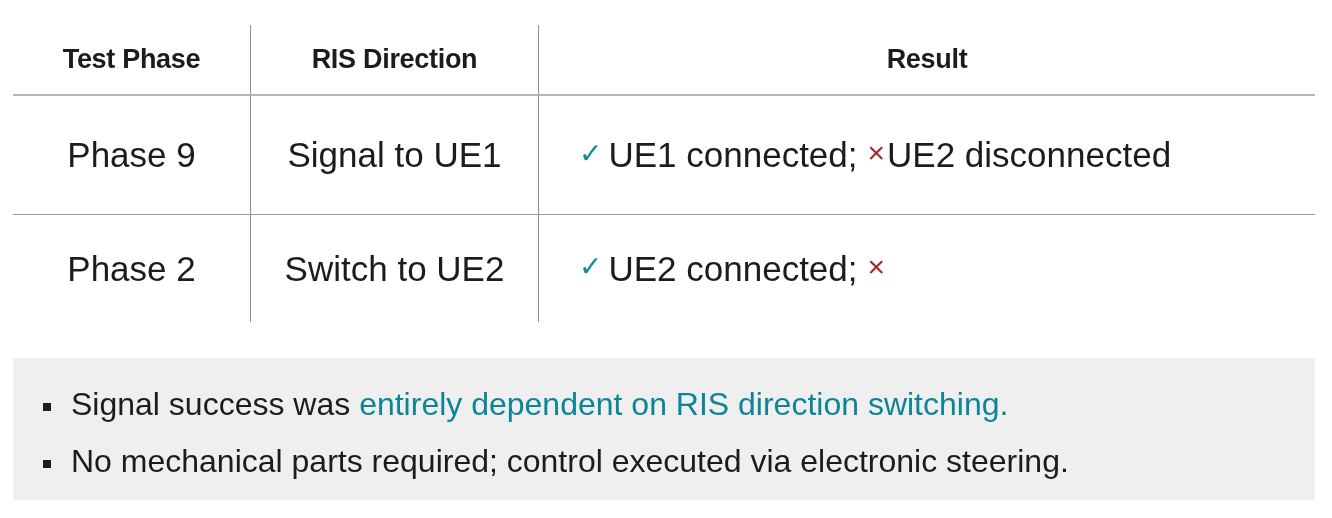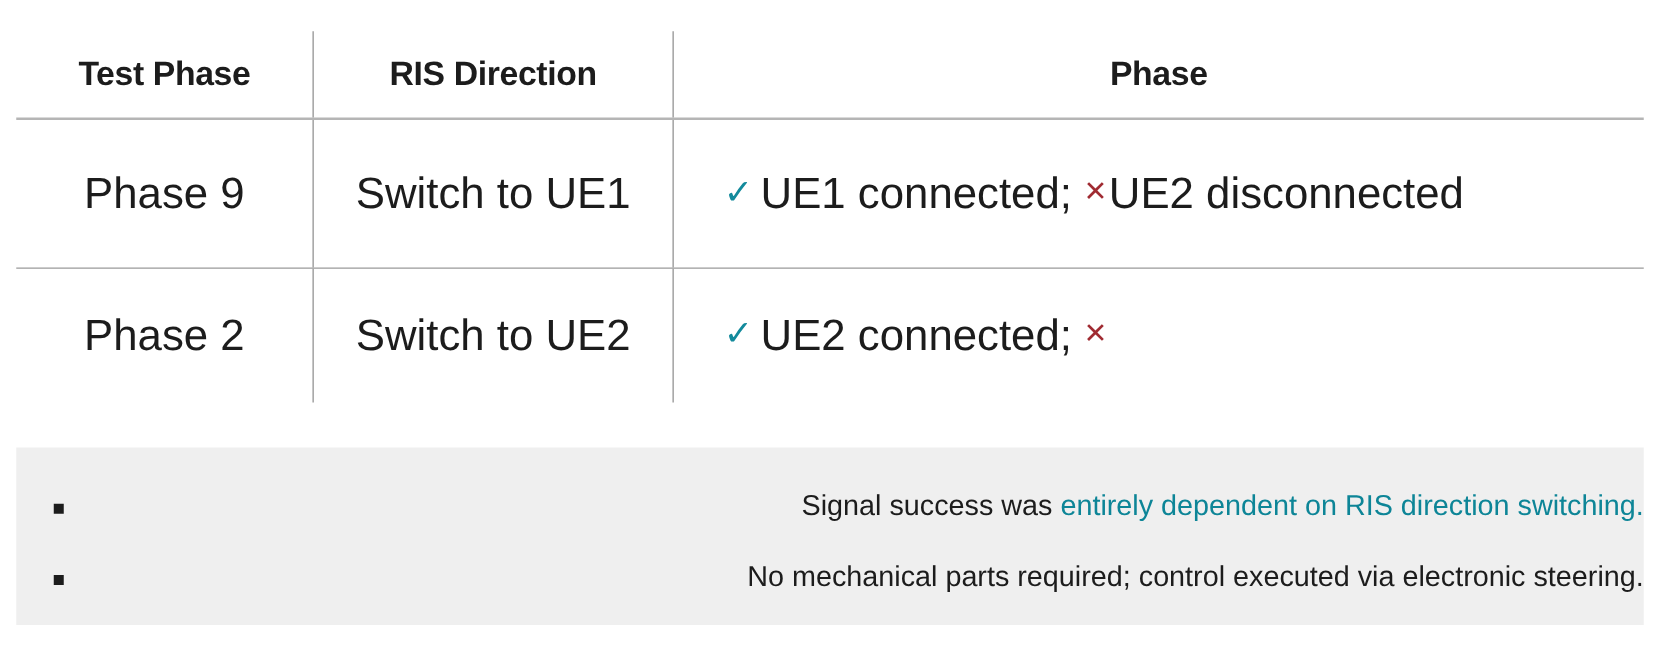--- a/index.html
+++ b/index.html
@@ -31,42 +31,42 @@
     }
     .cross {
       color: #a02b32; font-size: 30px; margin: 0 2px 0 10px; display: inline-block;
       transform: translateY(-2px);
     }
     .note {
       position: absolute; left: 13px; top: 358px; width: 1302px; height: 142px;
       background: #efefef; box-sizing: border-box; padding: 18px 0 0 30px;
     }
     .bullet-line {
-      font-size: 23px; line-height: 57px; white-space: nowrap;
-      display: flex; align-items: center; justify-content: space-between;
+      font-size: 32px; line-height: 57px; white-space: nowrap;
+      display: flex; align-items: center;
     }
     .bullet-sq {
       display: inline-block; width: 8px; height: 8px; background: #1c1c1c;
       margin-right: 20px; margin-top: 4px;
     }
     .accent { color: #0d8597; }
   </style>
 </head>
 <body>
 
 <div class="table">
   <div class="row head">
     <div class="cell c1">Test Phase</div>
     <div class="cell c2">RIS Direction</div>
-    <div class="cell c3">Phase</div>
+    <div class="cell c3">Result</div>
   </div>
 
   <div class="row body-row first">
     <div class="cell c1">Phase 9</div>
-    <div class="cell c2">Switch to UE1</div>
+    <div class="cell c2">Signal to UE1</div>
     <div class="cell c3 result">
       <span class="check">✓</span>
       <span>UE1 connected;</span>
       <span class="cross">×</span>
       <span>UE2 disconnected</span>
     </div>
   </div>
 
   <div class="row body-row last">
     <div class="cell c1">Phase 2</div>

